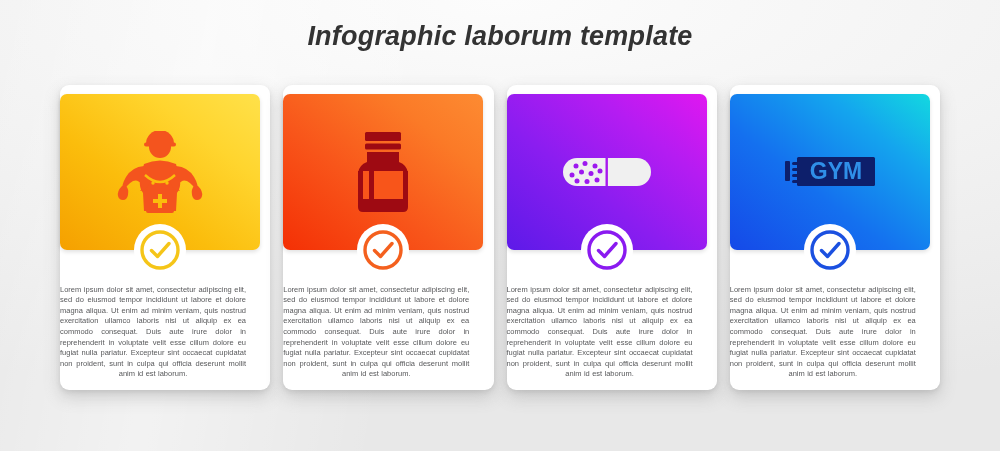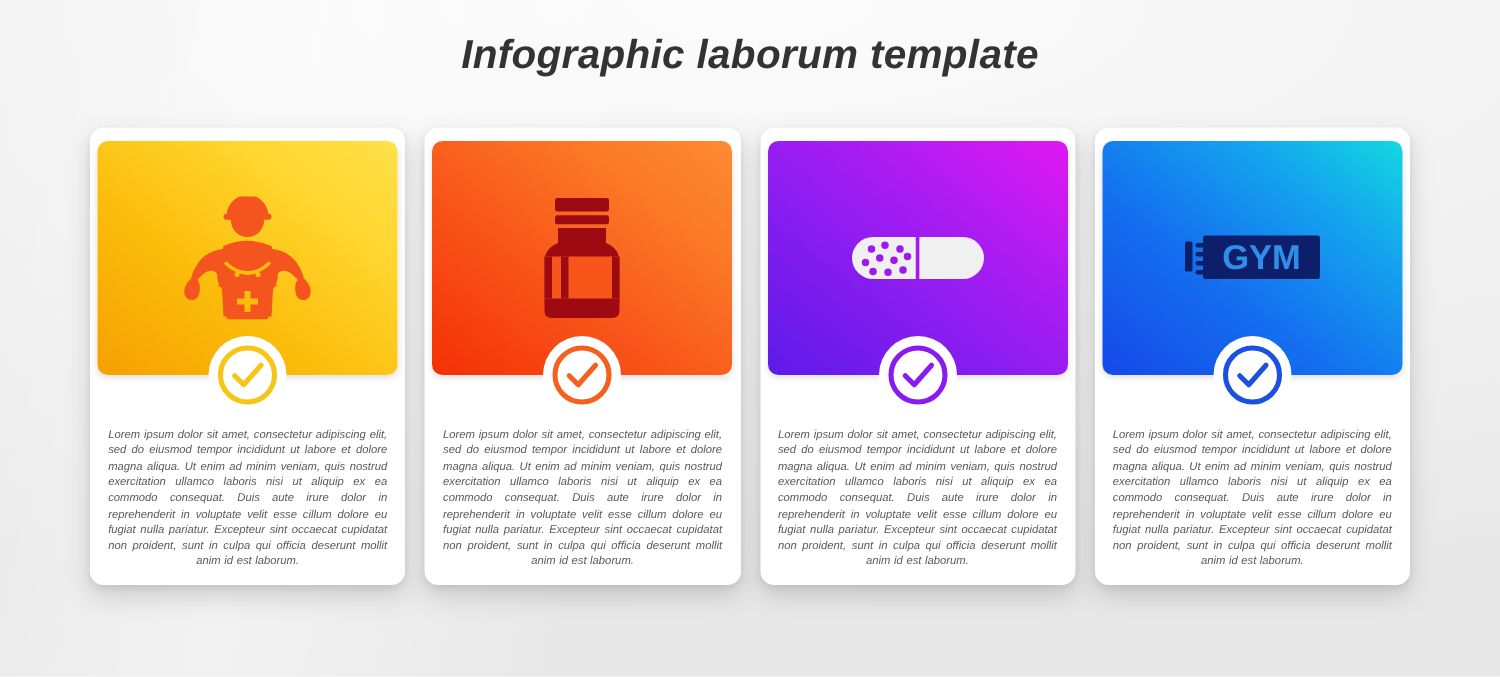--- a/index.html
+++ b/index.html
@@ -43,21 +43,20 @@
   }
 
   .card {
     position: relative;
     width: 218px;
     background: #ffffff;
     border-radius: 9px;
     box-shadow: 0 7px 16px rgba(120,120,120,0.30), 0 2px 4px rgba(140,140,140,0.18);
     display: flex;
     flex-direction: column;
-    align-items: center;
   }
 
   .panel {
     position: relative;
     margin-top: 9px;
     width: 200px;
     height: 175px;
     border-radius: 7px;
     display: flex;
     align-items: center;
@@ -101,21 +100,20 @@
   .card-text {
     margin-top: 35px;
     width: 186px;
     font-size: 7.5px;
     line-height: 10.6px;
     color: #58595b;
     text-align: justify;
     text-align-last: center;
     word-spacing: 0.3px;
     padding-bottom: 10px;
-    font-style: italic;
   }
 
   
   .bg-sheen {
     position: absolute;
     inset: 0;
     pointer-events: none;
     background: linear-gradient(100deg, rgba(255,255,255,0.0) 0%, rgba(255,255,255,0.45) 20%, rgba(255,255,255,0.0) 42%);
   }
 </style>

